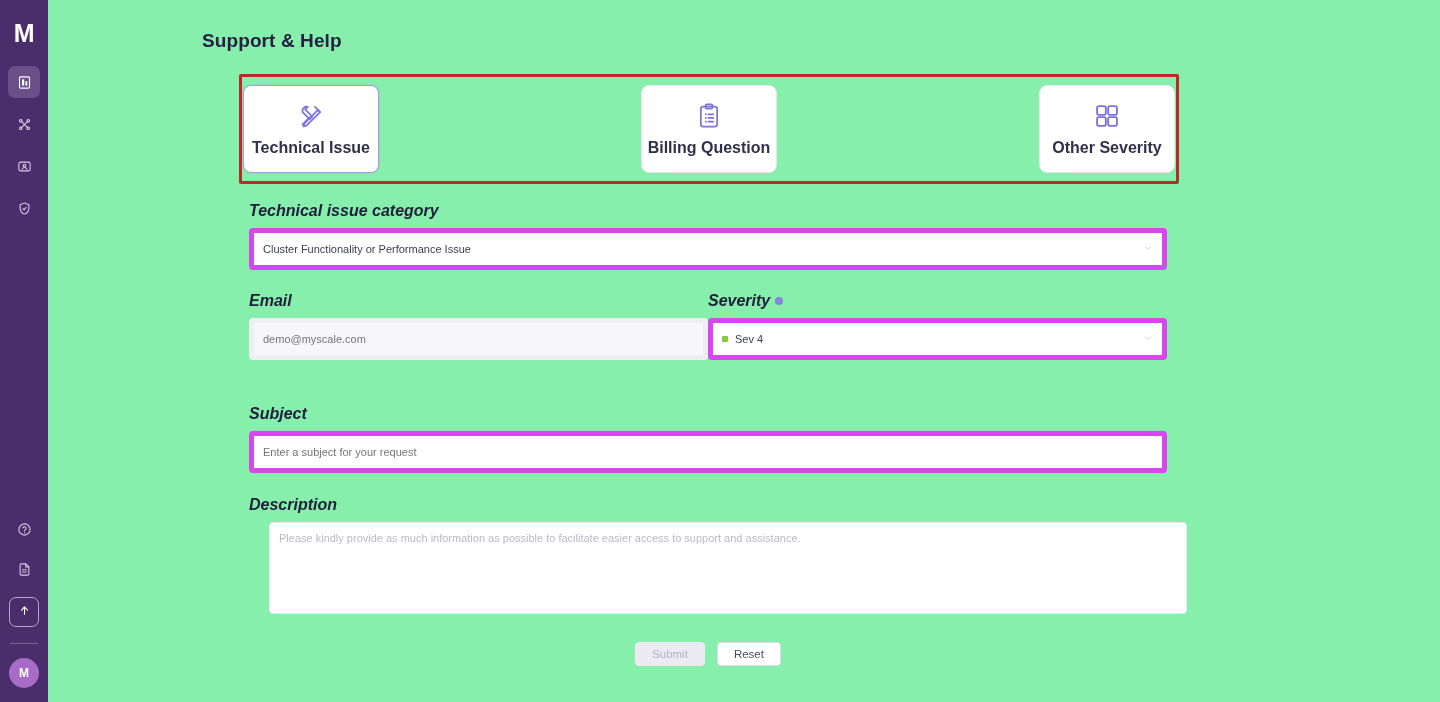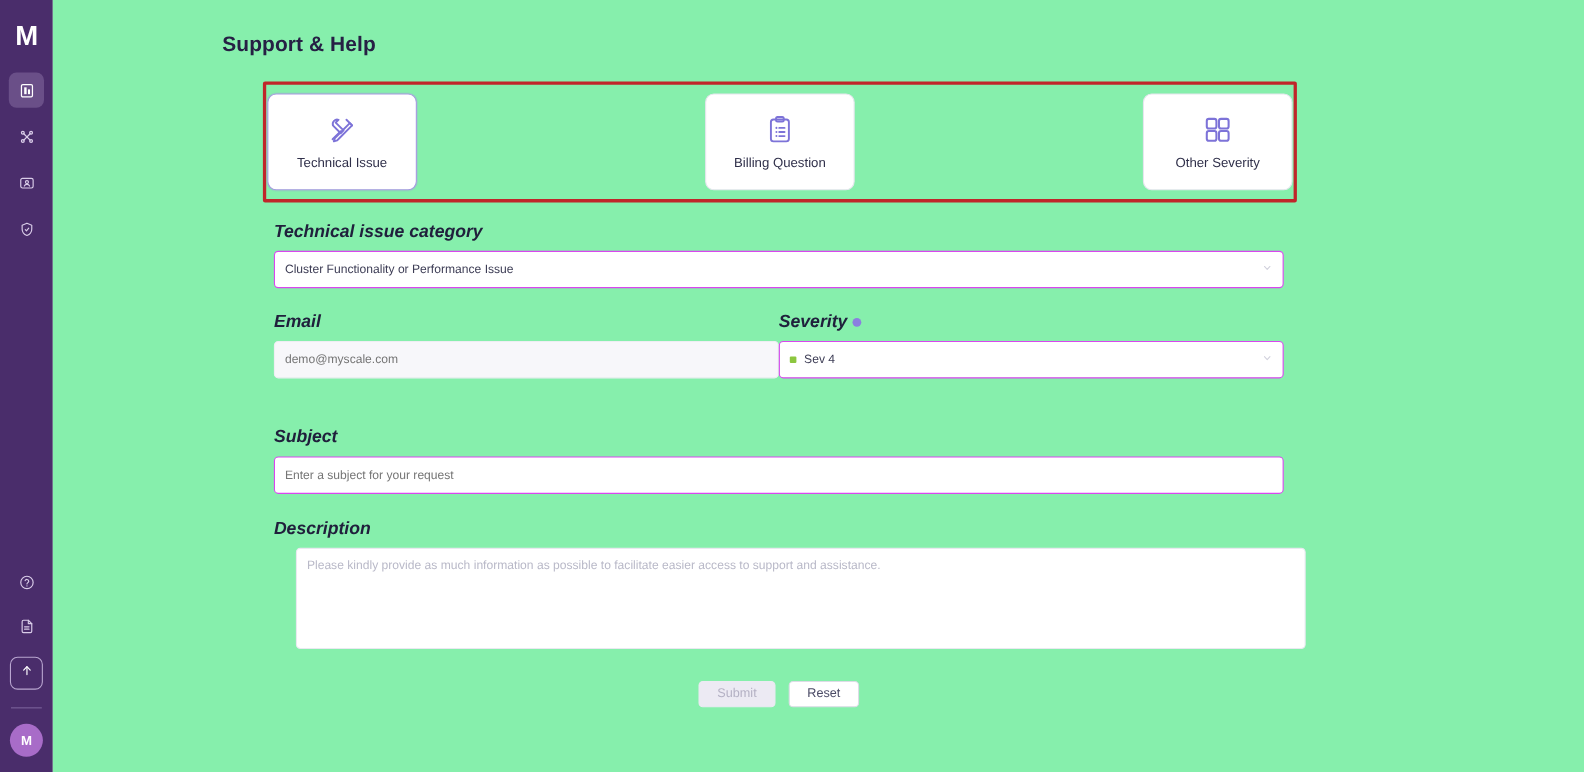--- a/index.html
+++ b/index.html
@@ -89,42 +89,42 @@
     border-radius: 8px;
     display: flex; flex-direction: column; align-items: center; justify-content: center;
     gap: 9px;
   }
   .cat-card.selected {
     border: 1px solid #a79ae0;
     box-shadow: 0 0 0 1px rgba(167,154,224,0.25);
   }
   .cat-card .cat-icon { color: #7d73d8; display: flex; }
   .cat-card .cat-label {
-    font-size: 12px; color: #30304a;
+    font-size: 16px; color: #30304a; font-weight: bold;
   }
 
   
   .form {
     position: absolute; left: 201px; top: 202px;
     width: 918px;
   }
   .field { margin-bottom: 0; }
   .flabel {
     font-size: 16px; font-weight: bold; color: #20203c;
     display: flex; align-items: center; gap: 5px;
     margin-bottom: 8px;
     font-style: italic;
   }
   .info-dot {
     width: 8px; height: 8px; border-radius: 50%;
     background: #8b7fe0; display: inline-block;
   }
   .control {
     width: 100%; height: 24px;
-    border: 1px solid #d946ef; border-radius: 4px;
+    border: 5px solid #d946ef; border-radius: 4px;
     background: #ffffff;
     display: flex; align-items: center;
     padding: 16px 9px;
     font-size: 11px; color: #3d3d55;
     position: relative;
   }
   .control.disabled { background: #f7f7fa; border-color: #eeeef3; }
   .control .ph { color: #c2c2cf; }
   .control .chev {
     position: absolute; right: 9px; top: 50%; transform: translateY(-50%);

